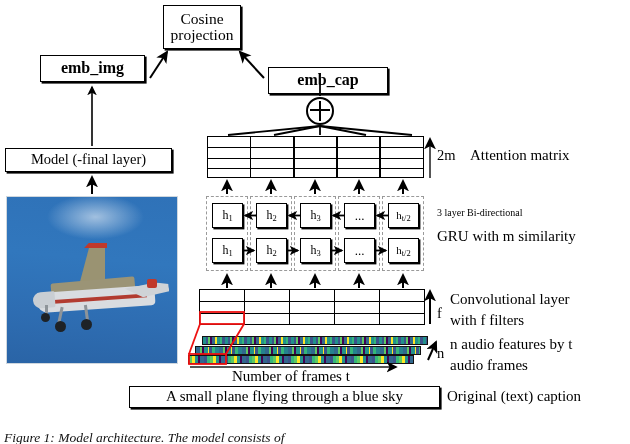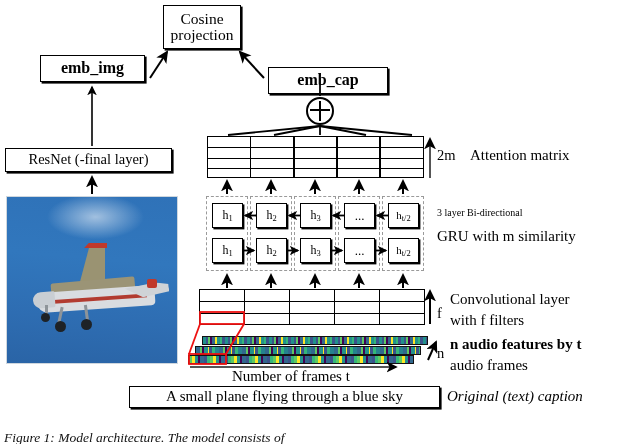--- a/index.html
+++ b/index.html
@@ -93,21 +93,21 @@
   <div class="box bold" style="left:40px;top:55px;width:105px;height:27px;font-size:16px;">
     <span>emb_img</span>
   </div>
 
   <div class="box bold" style="left:268px;top:55px;width:120px;height:27px;font-size:16px;margin-top:12px;">
     <span>emb_cap</span>
   </div>
 
 
   <div class="box" style="left:5px;top:148px;width:167px;height:24px;font-size:14.5px;">
-    <span>ResNet (-final layer)</span>
+    <span>Model (-final layer)</span>
   </div>
 
   <div class="abs" style="left:306px;top:97px;width:28px;height:28px;border:2px solid #000;border-radius:50%;background:#fff;"></div>
   <div class="abs" style="left:306px;top:97px;width:28px;height:28px;">
     <div class="abs" style="left:4px;top:12px;width:20px;height:2.4px;background:#000;"></div>
     <div class="abs" style="left:12.8px;top:4px;width:2.4px;height:20px;background:#000;"></div>
   </div>
 
   <div class="mat" style="left:207px;top:136px;width:217px;height:42px;">
     <div class="vline" style="left:41.8px;"></div>
@@ -185,26 +185,26 @@
   <div class="lbl" style="left:470px;top:147px;font-size:15px;">Attention matrix</div>
 
   <div class="lbl" style="left:437px;top:207px;font-size:10px;">3 layer Bi-directional</div>
   <div class="lbl" style="left:437px;top:228px;font-size:15px;">GRU with m similarity</div>
 
   <div class="lbl" style="left:437px;top:305px;font-size:14.5px;">f</div>
   <div class="lbl" style="left:450px;top:291px;font-size:15px;">Convolutional layer</div>
   <div class="lbl" style="left:450px;top:312px;font-size:15px;font-family:Liberation Serif, serif;">with f filters</div>
 
   <div class="lbl" style="left:437px;top:345px;font-size:14.5px;">n</div>
-  <div class="lbl" style="left:450px;top:336px;font-size:15px;font-weight:bold;">n audio features by t</div>
+  <div class="lbl" style="left:450px;top:336px;font-size:15px;">n audio features by t</div>
   <div class="lbl" style="left:450px;top:357px;font-size:15px;">audio frames</div>
 
   <div class="lbl" style="left:232px;top:368px;font-size:15px;font-family:Liberation Serif, serif;">Number of frames t</div>
 
-  <div class="lbl" style="left:447px;top:388px;font-size:15px;font-style:italic;">Original (text) caption</div>
+  <div class="lbl" style="left:447px;top:388px;font-size:15px;">Original (text) caption</div>
 
   <div class="caption" style="left:4px;top:430px;">Figure 1:   Model architecture.   The model consists of</div>
 
   <svg class="ov" viewBox="0 0 630 444">
     <defs>
       <marker id="ah" markerWidth="7" markerHeight="7" refX="5.2" refY="3" orient="auto">
         <path d="M0,0 L6.2,3 L0,6 L1.6,3 Z" fill="#000"></path>
       </marker>
       <marker id="ahs" markerWidth="6" markerHeight="6" refX="4.6" refY="2.6" orient="auto">
         <path d="M0,0 L5.4,2.6 L0,5.2 L1.4,2.6 Z" fill="#000"></path>

